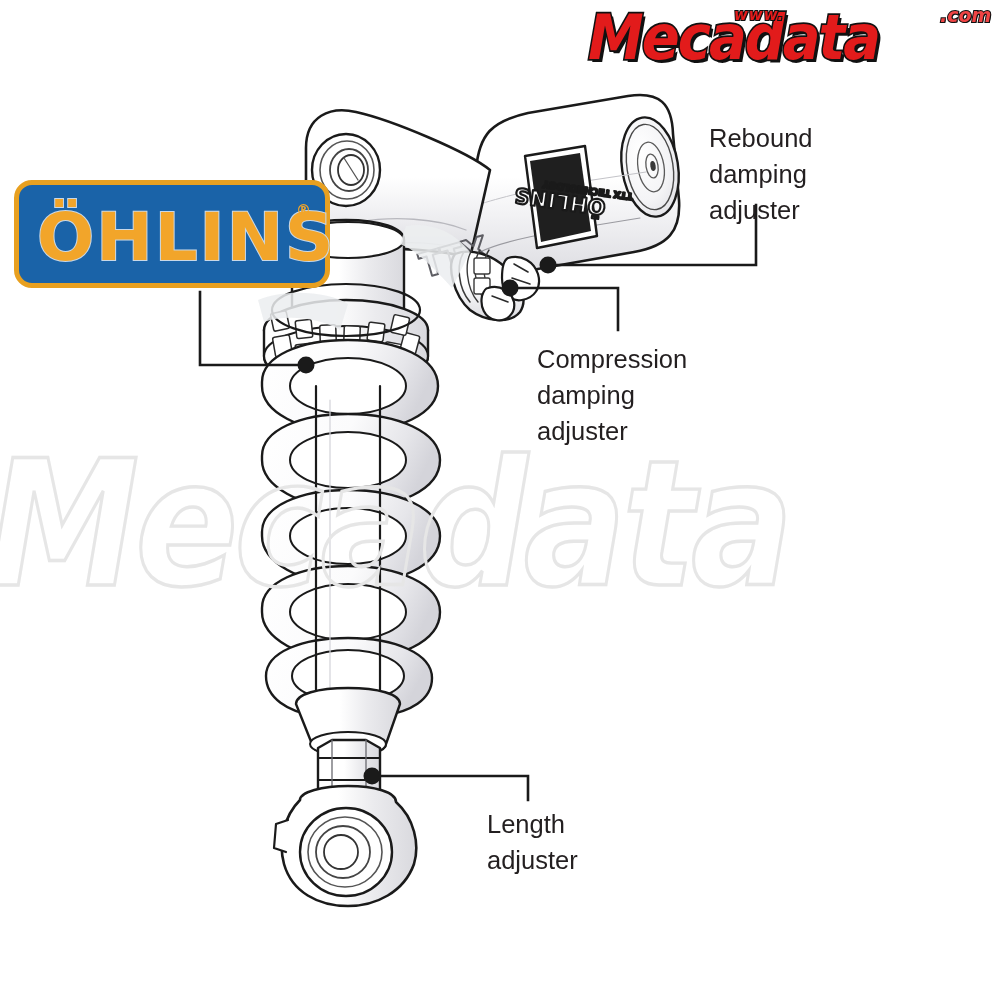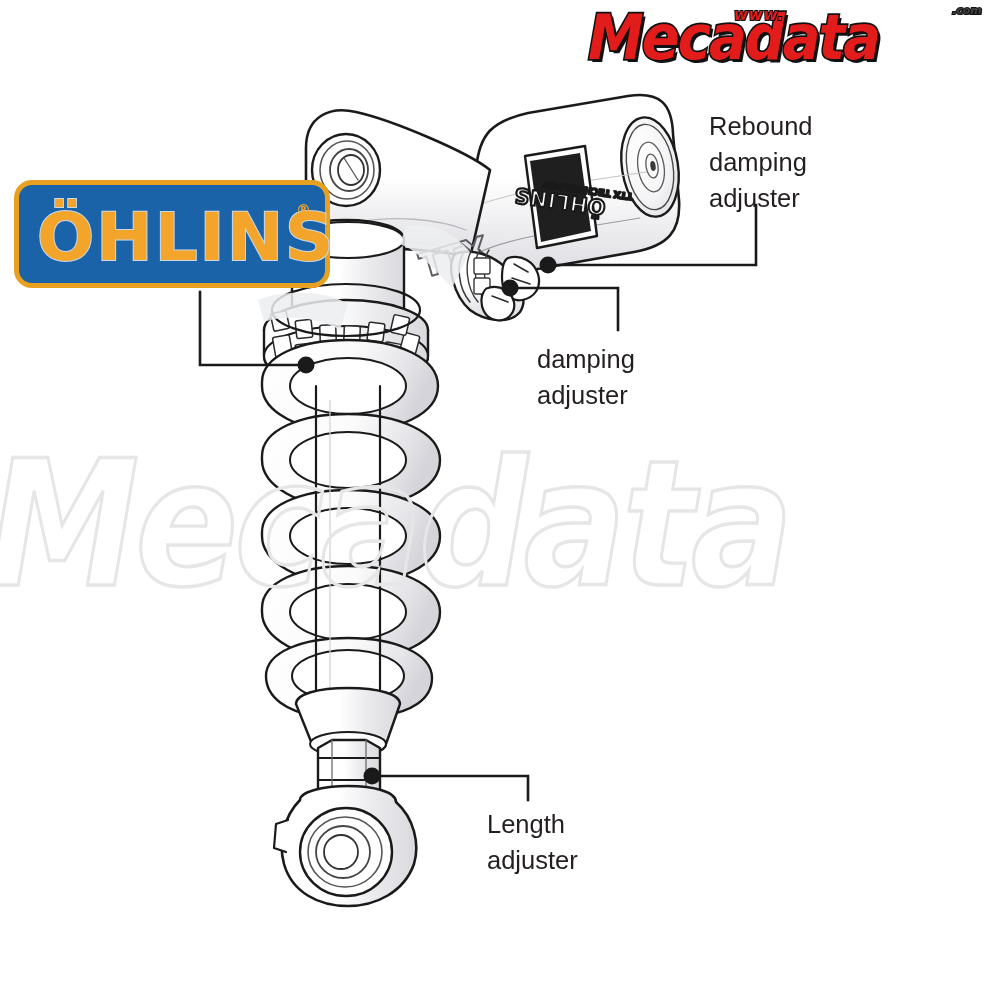--- a/index.html
+++ b/index.html
@@ -24,24 +24,23 @@
   .mec-www{
     position:absolute;left:146px;top:2px;
     font-family:"DejaVu Sans",sans-serif;
     font-style:italic;font-weight:bold;font-size:15px;letter-spacing:1px;
     color:#e21b1b;-webkit-text-stroke:2px #111;paint-order:stroke fill;
     text-shadow:1px 1px 0 #111;
   }
   .mec-com{
     position:absolute;left:352px;top:0px;
     font-family:"DejaVu Sans",sans-serif;
-    font-style:italic;font-weight:bold;font-size:11px;letter-spacing:0px;
-    color:#404040;-webkit-text-stroke:2px #111;paint-order:stroke fill;
+    font-style:italic;font-weight:bold;font-size:19px;letter-spacing:0px;
+    color:#ef4444;-webkit-text-stroke:2px #111;paint-order:stroke fill;
     text-shadow:1px 1px 0 #111;
-    margin-left:12px;
   }
 
   
   .ohlins-logo{position:absolute;left:14px;top:180px;width:316px;height:108px;}
   .ohlins-plate{
     position:absolute;left:0;top:0;width:316px;height:108px;
     background:#1a63a8;border:5px solid #e8a020;border-radius:18px;box-sizing:border-box;
   }
   .ohlins-word{
     position:absolute;left:18px;top:14px;width:250px;height:78px;
@@ -66,21 +65,21 @@
     font-family:"DejaVu Sans",sans-serif;font-style:italic;font-weight:bold;
     font-size:152px;line-height:190px;letter-spacing:-4px;
     color:transparent;-webkit-text-stroke:3px #e6e6e6;
     white-space:nowrap;pointer-events:none;
     transform:scaleY(1.15);transform-origin:left center;
   }
 
   
   .callout{position:absolute;font-family:"Liberation Sans",sans-serif;
            font-size:25.5px;color:#231f20;line-height:36px;white-space:nowrap;}
-  #cal-rebound{left:709px;top:108px;}
+  #cal-rebound{left:709px;top:120px;}
   #cal-compression{left:537px;top:341px;}
   #cal-length{left:487px;top:806px;}
 
   svg.artwork{position:absolute;left:0;top:0;width:1000px;height:1000px;}
 </style>
 </head>
 <body>
 
 <div id="stage">
 
@@ -299,20 +298,21 @@
     </div>
   </div>
 
   <div class="callout" id="cal-rebound">
     <div>Rebound</div>
     <div>damping</div>
     <div>adjuster</div>
   </div>
 
   <div class="callout" id="cal-compression">
+    <div>Compression</div>
     <div>damping</div>
     <div>adjuster</div>
   </div>
 
   <div class="callout" id="cal-length">
     <div>Length</div>
     <div>adjuster</div>
   </div>
 
 </div>

